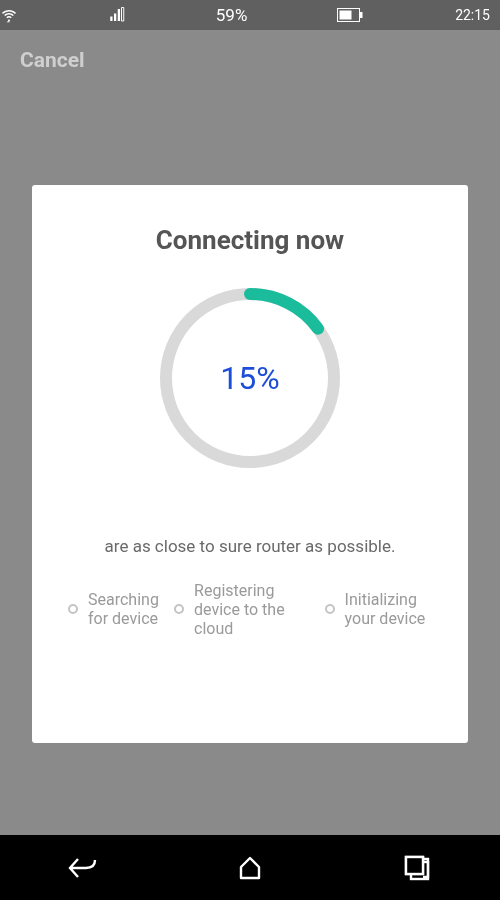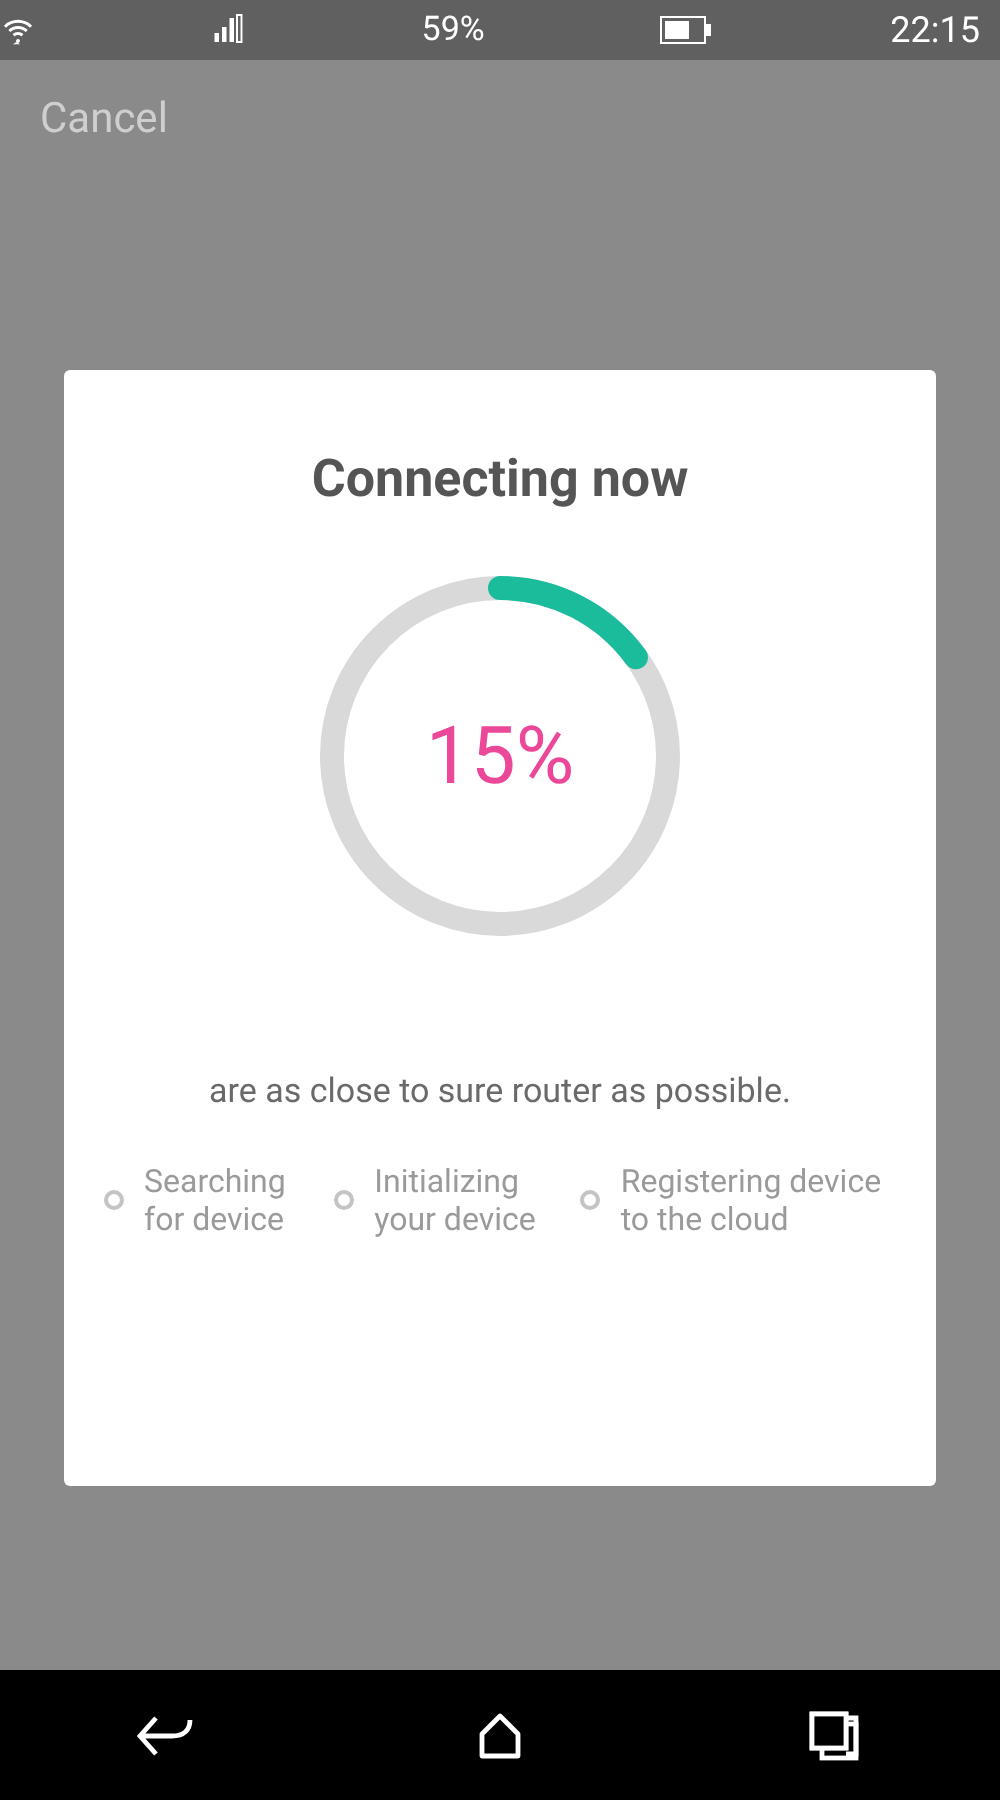--- a/index.html
+++ b/index.html
@@ -30,54 +30,54 @@
       align-items: center;
       padding-right: 10px;
       gap: 6px;
       color: #fff;
       font-size: 17px;
     }
     .status-bar .pct {
       font-size: 17px;
     }
     .status-bar .time {
-      font-size: 18px;
+      font-size: 14px;
       margin-left: 2px;
     }
     .wifi-icon, .signal-icon, .battery-icon {
       display: inline-flex;
       align-items: center;
     }
     .header {
       position: absolute;
       top: 30px;
       left: 0;
       right: 0;
       height: 60px;
       display: flex;
       align-items: center;
       padding-left: 20px;
     }
     .cancel-btn {
       color: #cfcfcf;
       font-size: 21px;
-      font-weight: 400;
+      font-weight: 700;
     }
     .modal {
       position: absolute;
       left: 32px;
       right: 32px;
       top: 185px;
       height: 558px;
       background: #fff;
       border-radius: 3px;
       display: flex;
       flex-direction: column;
       align-items: center;
-      padding: 40px 20px 20px;
+      padding: 40px 36px 20px;
     }
     .modal-title {
       color: #555;
       font-size: 26px;
       font-weight: 700;
       margin-bottom: 28px;
     }
     .progress-wrap {
       position: relative;
       width: 190px;
@@ -94,22 +94,22 @@
     .ring-bg { stroke: #d9d9d9; }
     .ring-fg {
       stroke: #1abc9c;
       stroke-linecap: round;
     }
     .progress-text {
       position: absolute;
       top: 50%;
       left: 50%;
       transform: translate(-50%, -50%);
-      font-size: 40px;
-      color: #ec4899;
+      font-size: 32px;
+      color: #1d4ed8;
       font-weight: 400;
     }
     .hint {
       color: #6a6a6a;
       font-size: 17px;
       text-align: center;
       line-height: 1.4;
       margin-bottom: 22px;
     }
     .steps {
@@ -198,25 +198,25 @@
     <span>are as close to sure router as possible.</span>
   </div>
 
   <ul class="steps">
     <li>
         <span class="bullet"></span>
         <span>Searching for device</span>
       </li>
     <li>
         <span class="bullet"></span>
-        <span>Initializing your device</span>
+        <span>Registering device to the cloud</span>
       </li>
     <li>
         <span class="bullet"></span>
-        <span>Registering device to the cloud</span>
+        <span>Initializing your device</span>
       </li>
   </ul>
 </div>
 
 <div class="nav-bar">
   <div class="nav-btn">
     <svg width="30" height="26" viewBox="0 0 30 26">
       <path fill="none" stroke="#fff" stroke-width="2.4" d="M10 4 L2 13 L10 22 M2 13 H18 C24 13 27 10 27 5"></path>
     </svg>
   </div>

